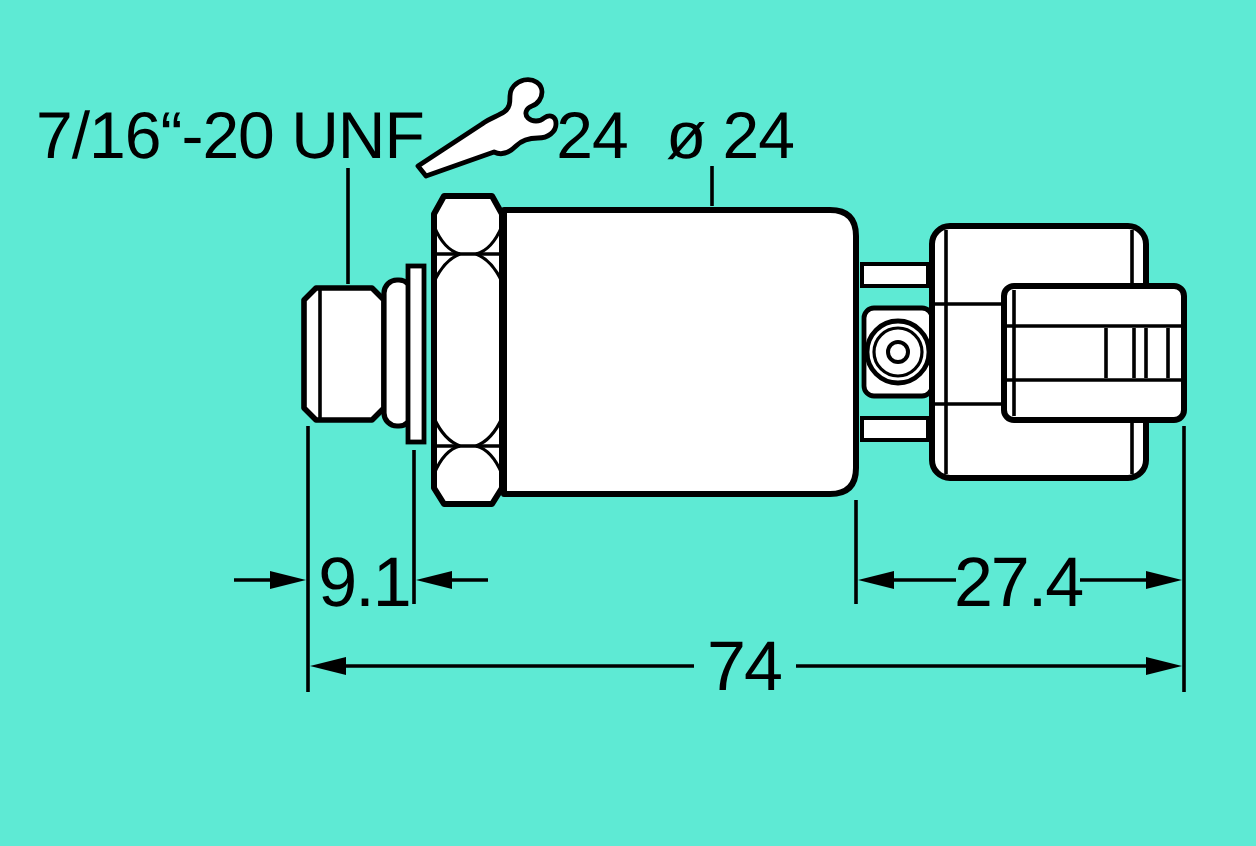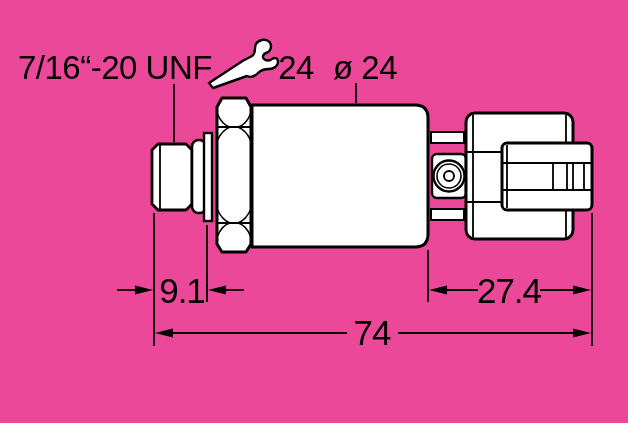--- a/index.html
+++ b/index.html
@@ -1,16 +1,16 @@
 <!DOCTYPE html>
 <html><head>
 <meta charset="utf-8">
 <style>
   html,body{margin:0;padding:0;background:#fff;}
-  .stage{position:relative;width:628px;height:423px;background:#ec4899;overflow:hidden;
+  .stage{position:relative;width:628px;height:423px;background:#5eead4;overflow:hidden;
          font-family:"Liberation Sans",sans-serif;}
   svg text{fill:#000;font-family:"Liberation Sans",sans-serif;letter-spacing:-0.5px;}
   .lbl{font-size:33px;}
   .dim{font-size:35px;letter-spacing:-1px;}
 </style>
 </head>
 <body>
 
 <div class="stage">
 <svg width="628" height="423" viewBox="0 0 628 423">

